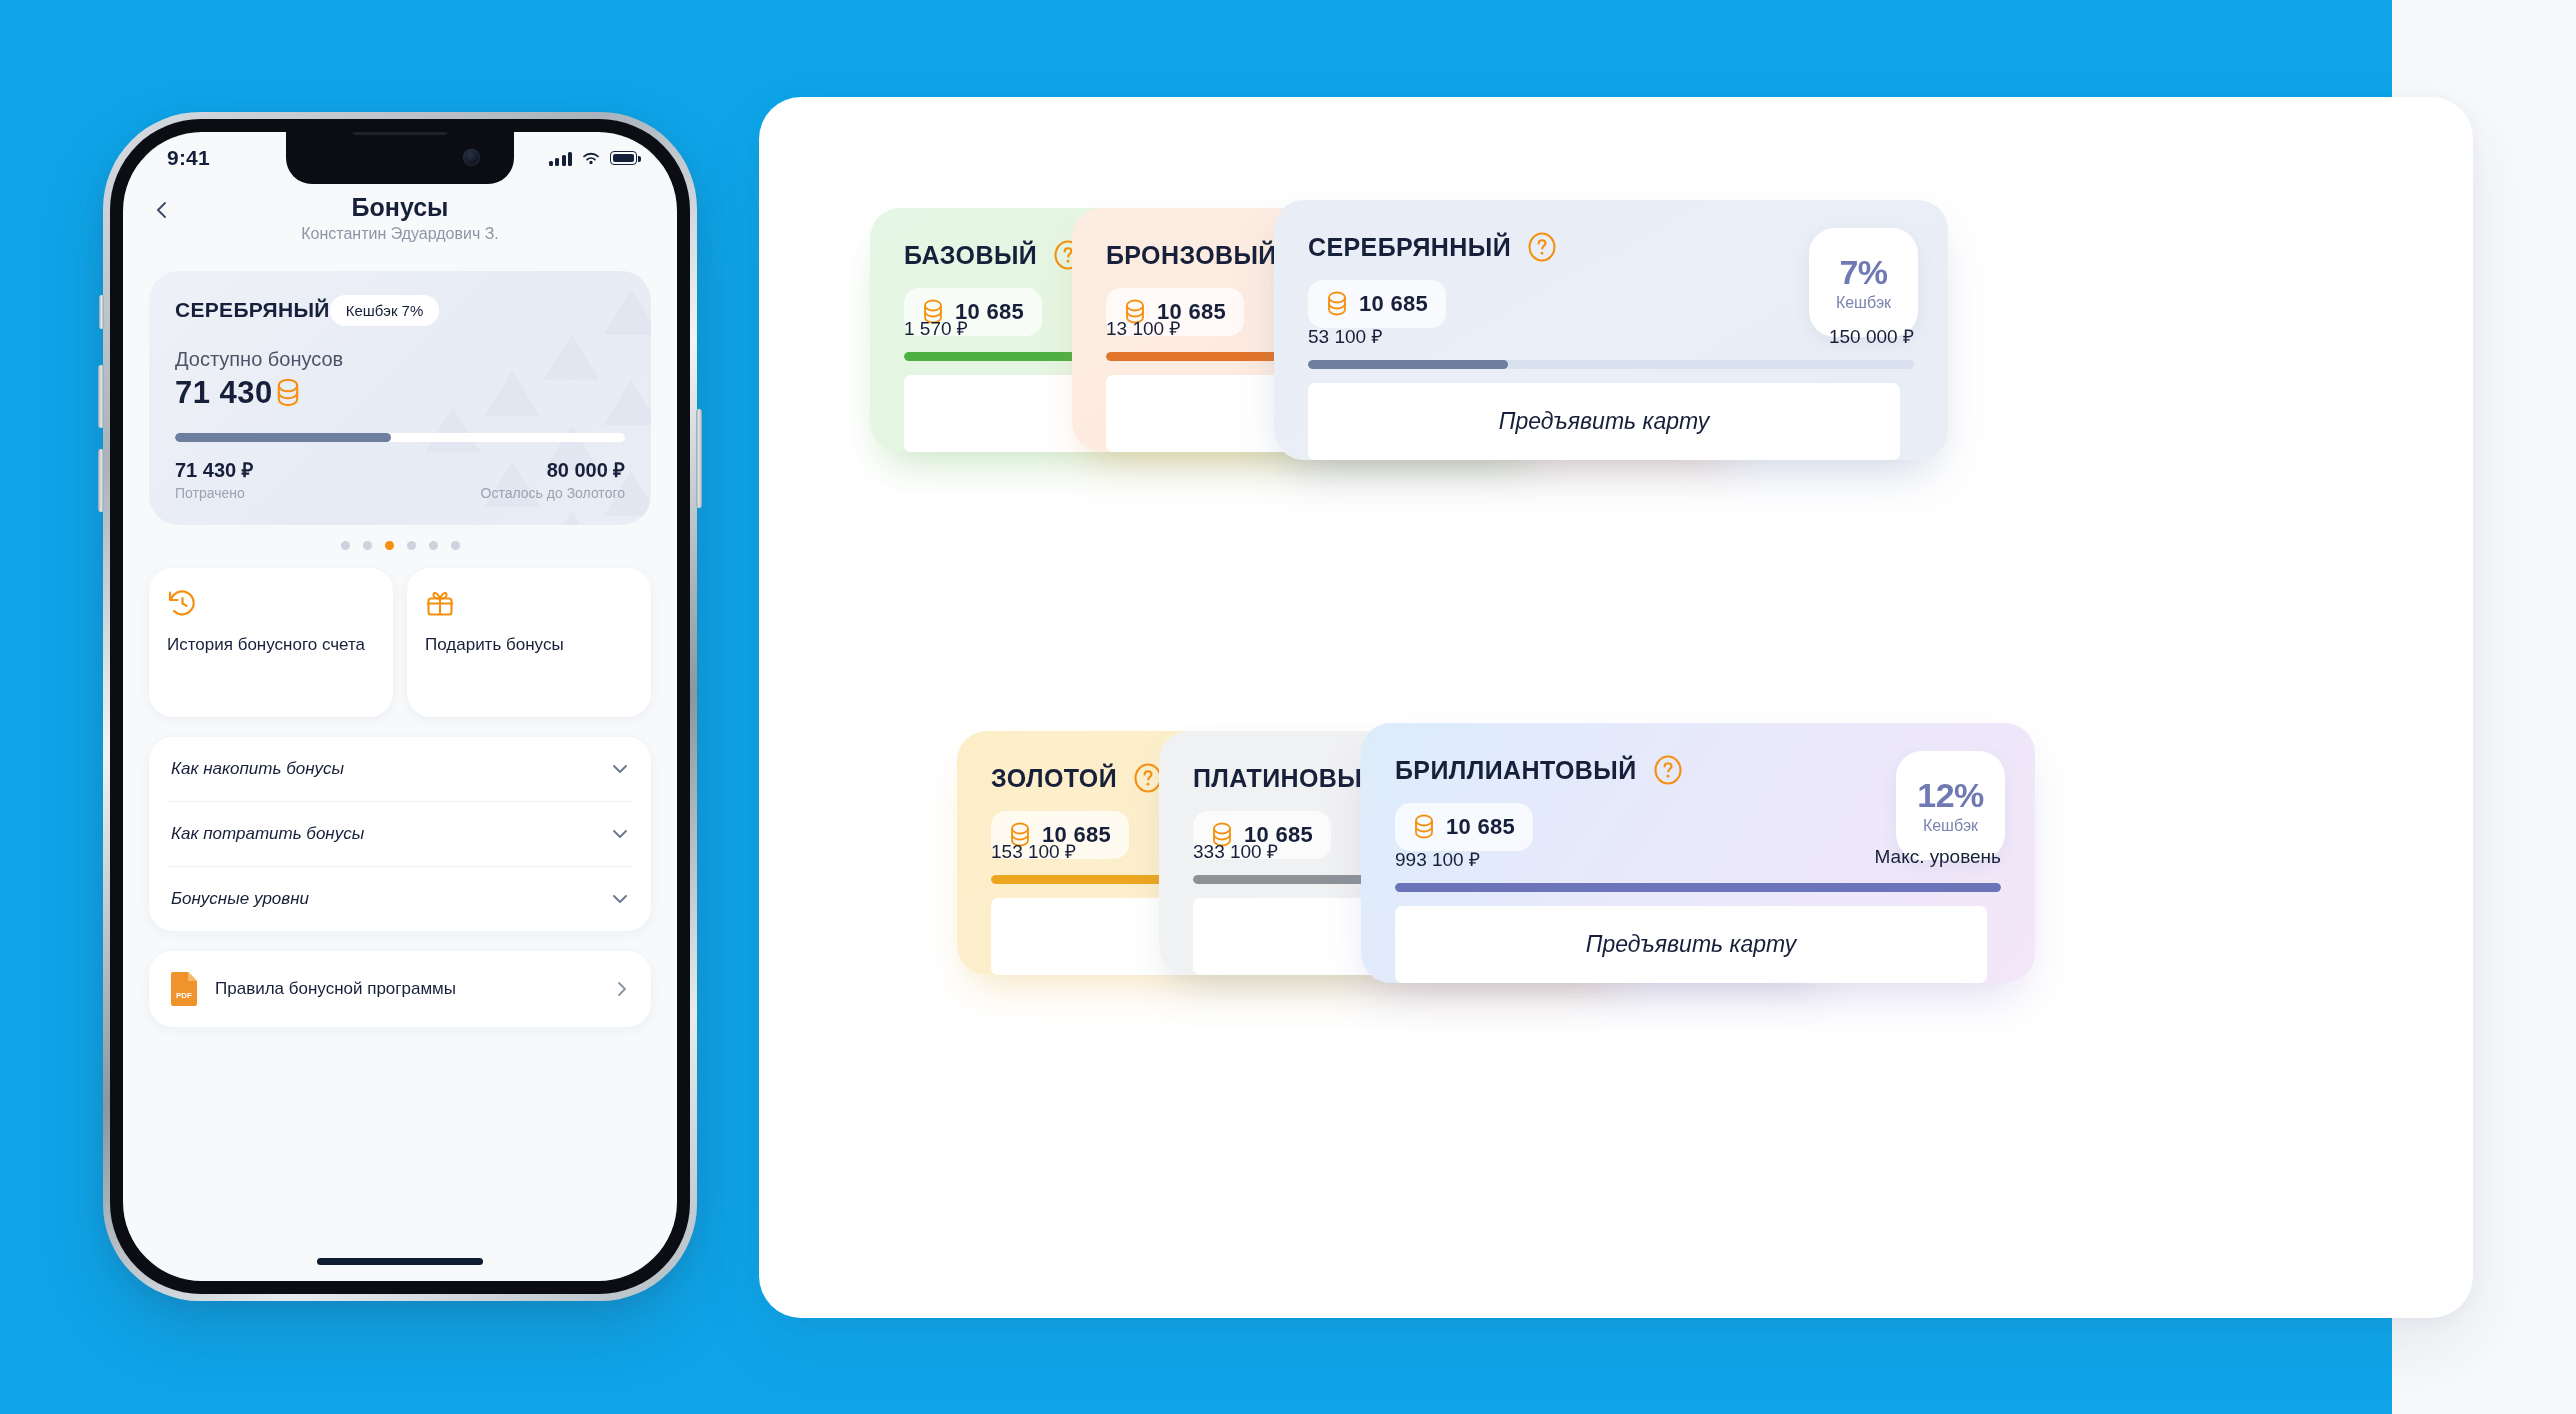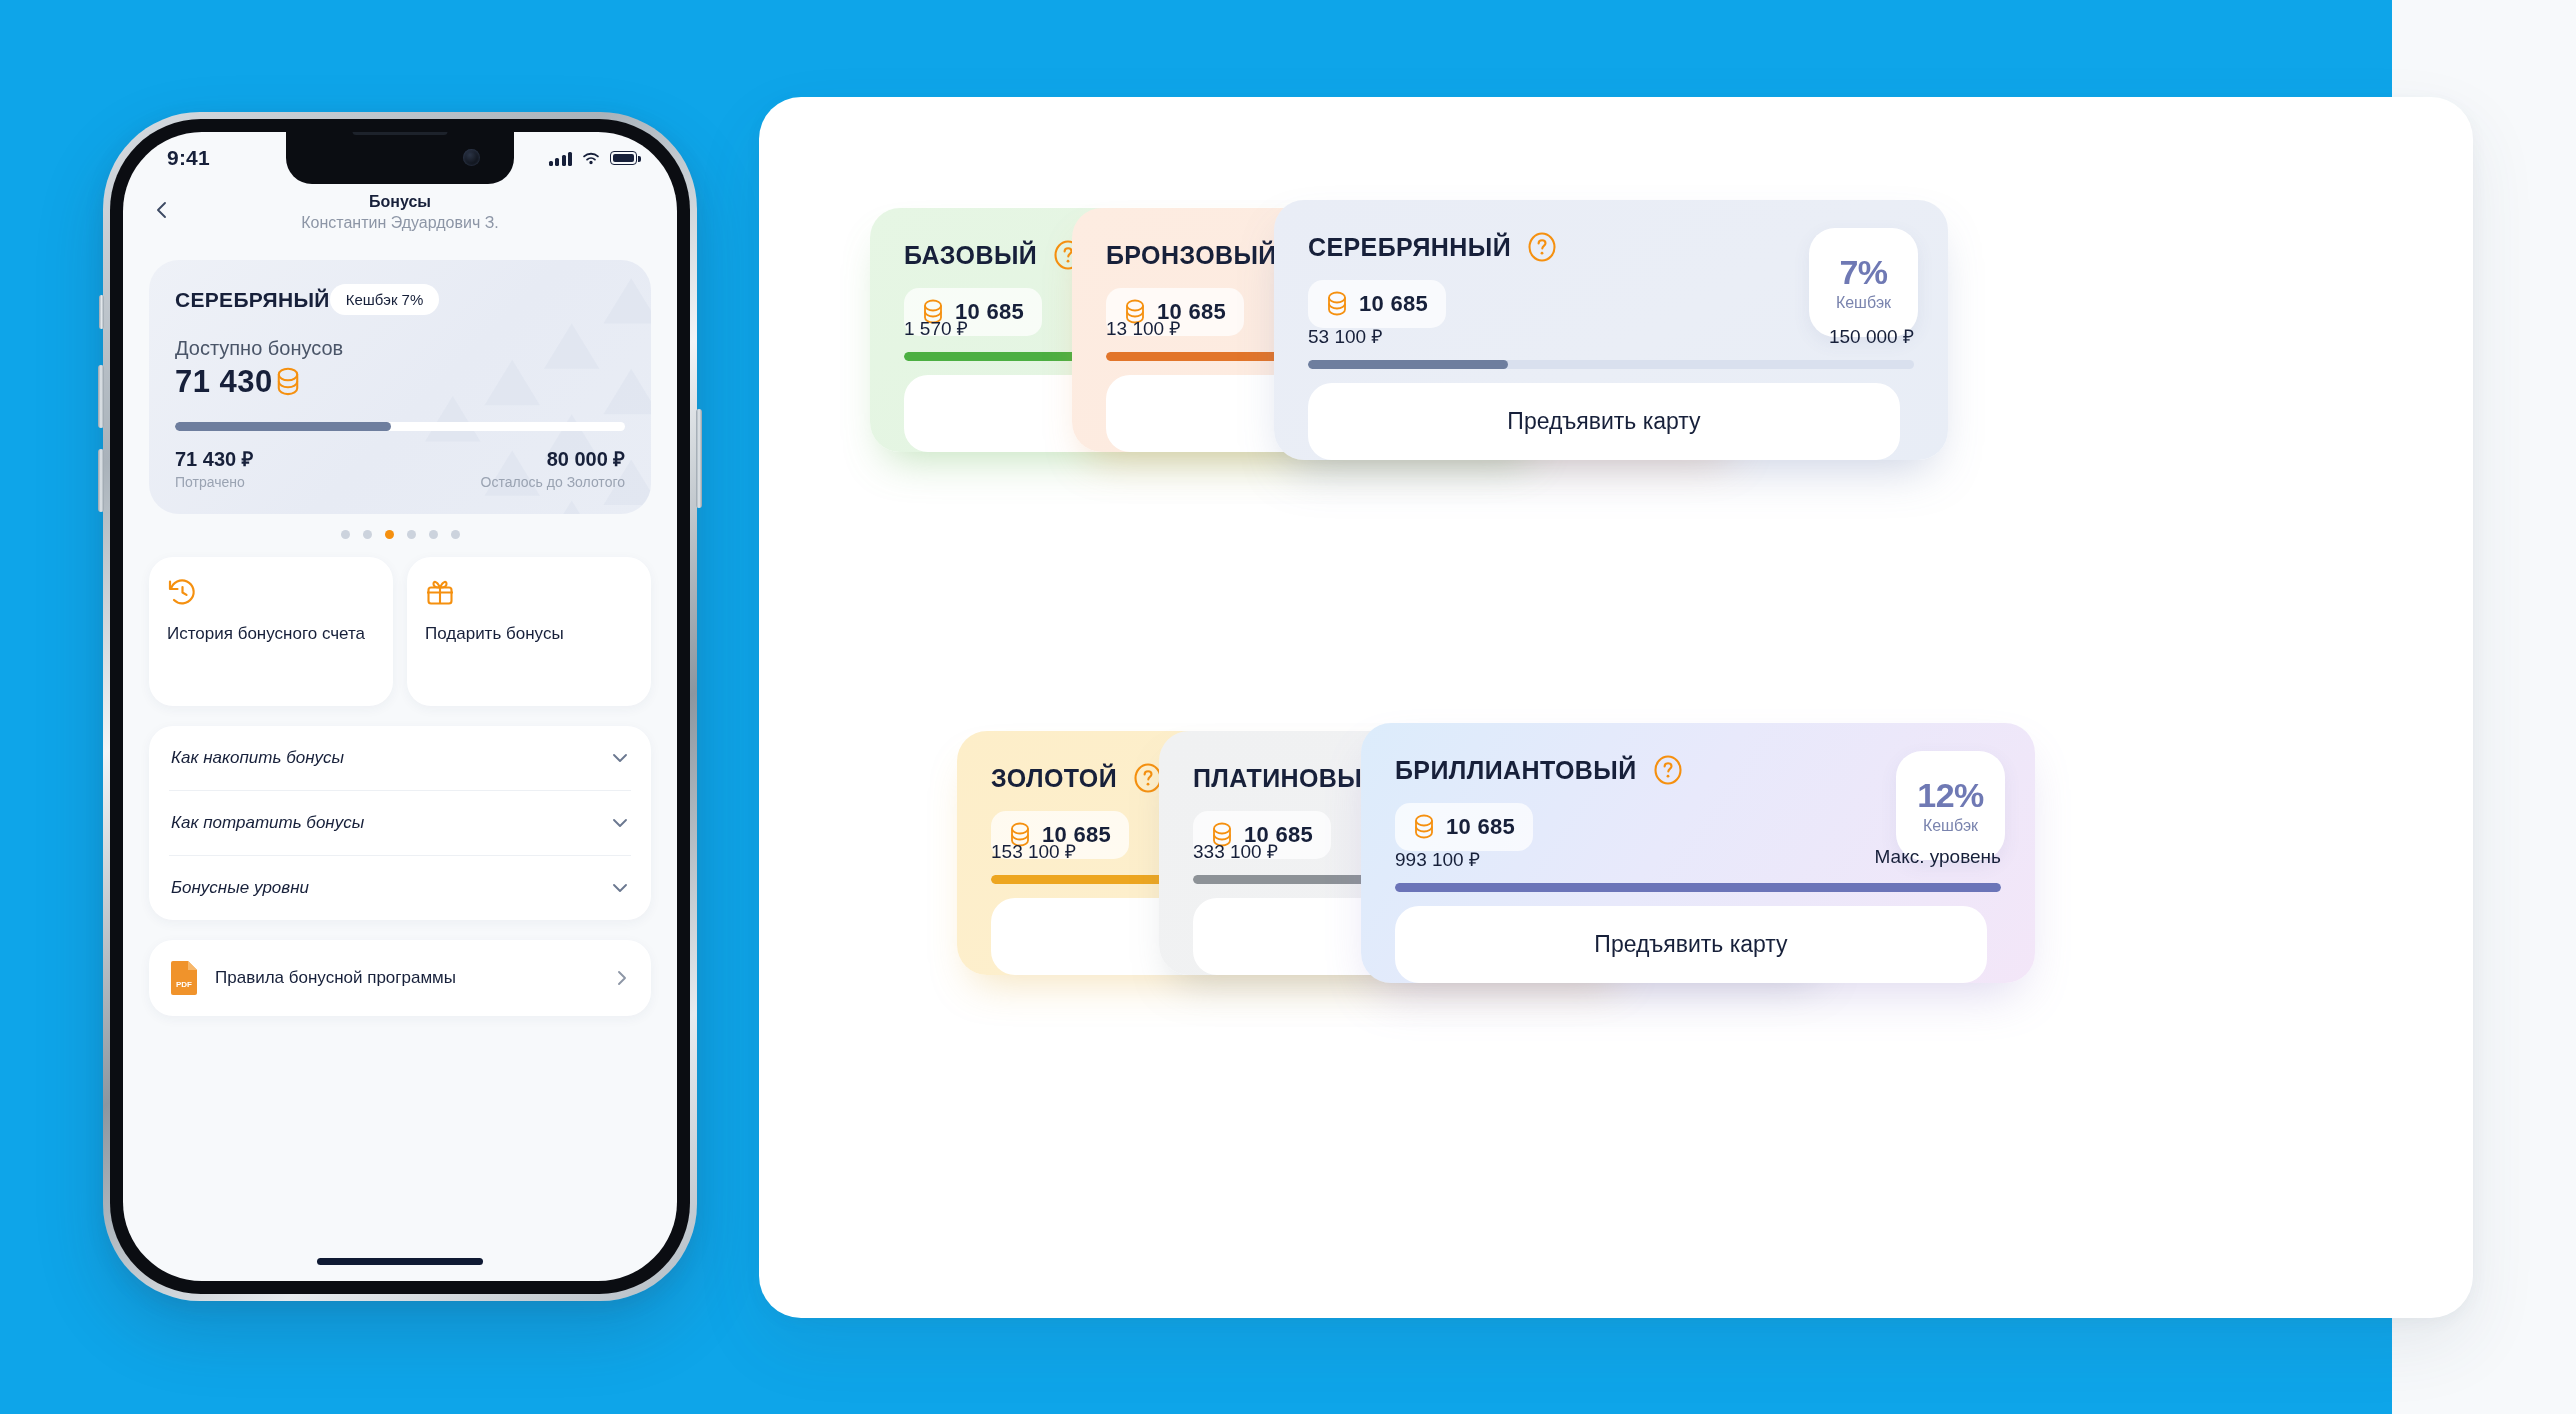--- a/index.html
+++ b/index.html
@@ -65,21 +65,21 @@
   .batt { width: 27px; height: 14px; border: 1.8px solid #17203a; border-radius: 4px; position: relative; }
   .batt::after { content:""; position:absolute; right:-4.5px; top:4px; width:2.6px; height:6px; background:#17203a; border-radius:0 2px 2px 0; }
   .batt i { position:absolute; inset:1.6px; background:#17203a; border-radius:2px; }
 
   .nav-head { position: relative; padding: 61px 0 10px; text-align: center; }
   .nav-back {
     position: absolute; left: 22px; top: 61px; width: 34px; height: 34px;
     display: flex; align-items: center; justify-content: center; cursor: pointer;
   }
   .nav-back svg { width: 20px; height: 20px; }
-  .nav-title { font-size: 16px; font-weight: 700; color: #17203a; line-height: 1.15; }
+  .nav-title { font-size: 25px; font-weight: 700; color: #17203a; line-height: 1.15; }
   .nav-sub { font-size: 16px; color: #8d96a6; margin-top: 3px; }
 
   .tier-card {
     position: relative; margin: 18px 26px 0; border-radius: 30px;
     background: linear-gradient(135deg,#eef1f7 0%, #e7ebf4 55%, #e9edf5 100%);
     padding: 24px 26px 24px; overflow: hidden;
   }
   .tri-bg { position: absolute; right: 0; top: 0; width: 228px; height: 100%; opacity: .55; }
   .tier-row1 { display: flex; align-items: center; position: relative; z-index: 2;}
   .tier-name { font-size: 21px; font-weight: 700; letter-spacing: 0.3px; color: #17203a; }
@@ -154,23 +154,23 @@
   }
   .coin-pill span { font-size: 22px; font-weight: 600; color: #17203a; letter-spacing: 0.3px; }
   .lvl-vals { position: absolute; left: 34px; right: 34px; bottom: 111px;
               display: flex; justify-content: space-between; }
   .lvl-val { font-size: 19px; font-weight: 500; color: #17203a; white-space: nowrap; }
   .lvl-bar { position: absolute; left: 34px; right: 34px; bottom: 91px;
              height: 9px; border-radius: 6px; overflow: hidden; }
   .lvl-bar > i { display: block; height: 100%; border-radius: 6px; }
   .lvl-btn {
     position: absolute; left: 34px; right: 48px; bottom: 0px; height: 77px;
-    background: #fff; border-radius: 24px; display: flex; align-items: center;
+    background: #fff; border-radius: 7px; display: flex; align-items: center;
     justify-content: center; font-size: 23px; color: #17203a; cursor: pointer;
-    overflow: hidden; white-space: nowrap;
+    overflow: hidden; white-space: nowrap; font-style: italic;
   }
   .lvl.c1 .lvl-btn, .lvl.c2 .lvl-btn { justify-content: flex-end; padding-right: 10px; }
   .cb-badge {
     position: absolute; right: 30px; top: 28px; width: 109px; height: 109px;
     background: #fff; border-radius: 26px; display: flex; flex-direction: column;
     align-items: center; justify-content: center; gap: 2px;
     box-shadow: 0 6px 18px rgba(80,95,140,.08);
   }
   .cb-pct { font-size: 34px; font-weight: 700; color: #6f79b4; letter-spacing: -0.5px; }
   .cb-lab { font-size: 16px; color: #7a84ae; }

